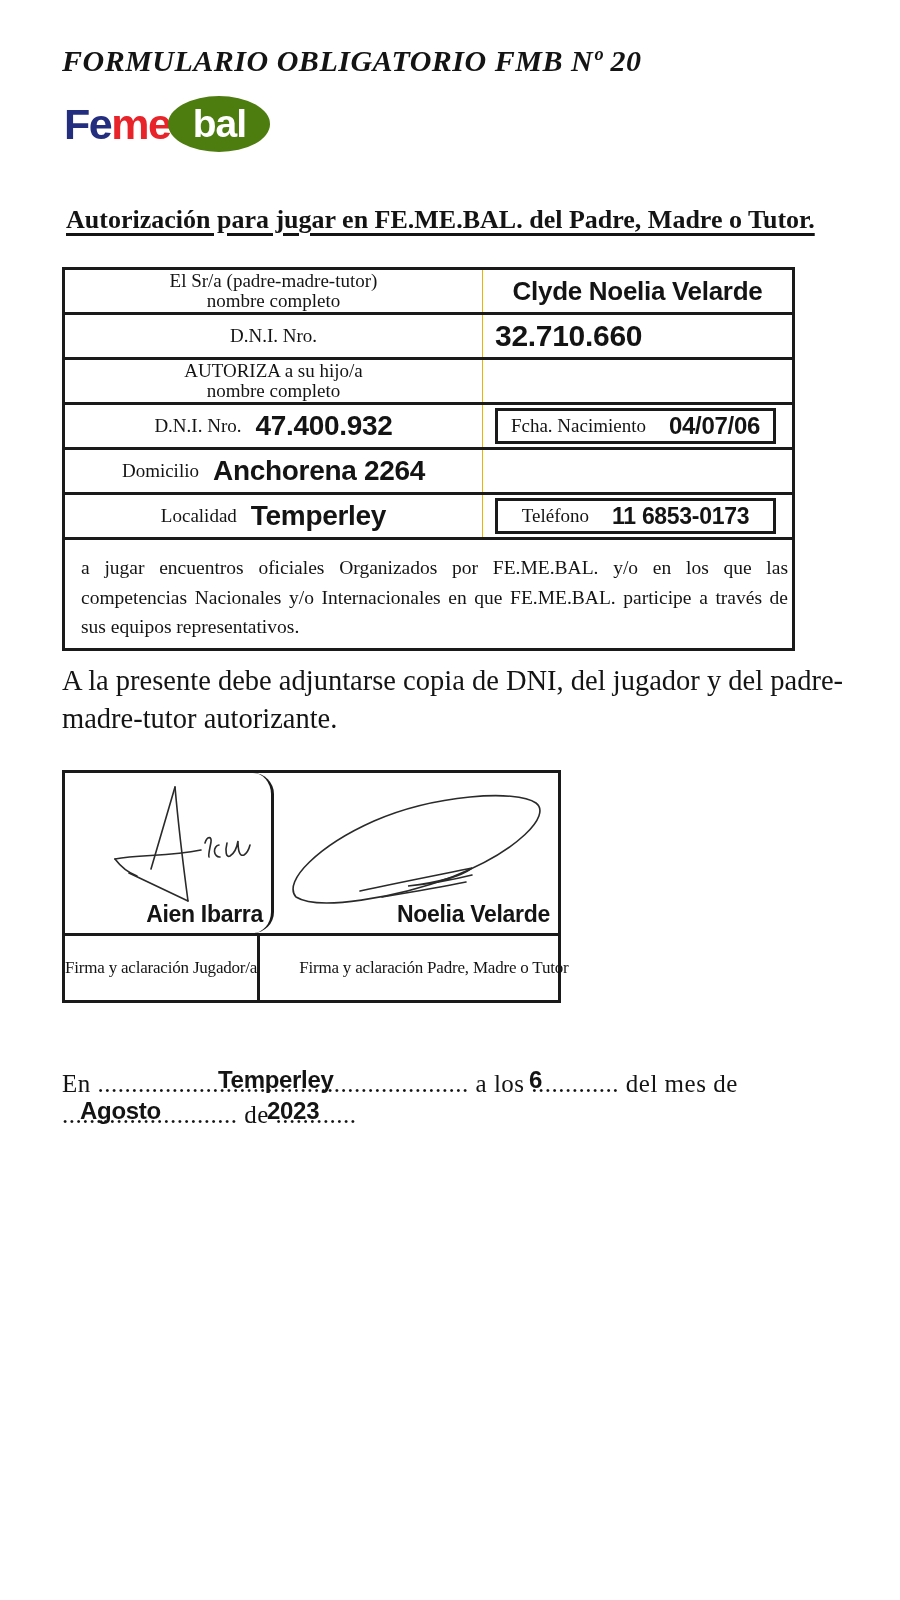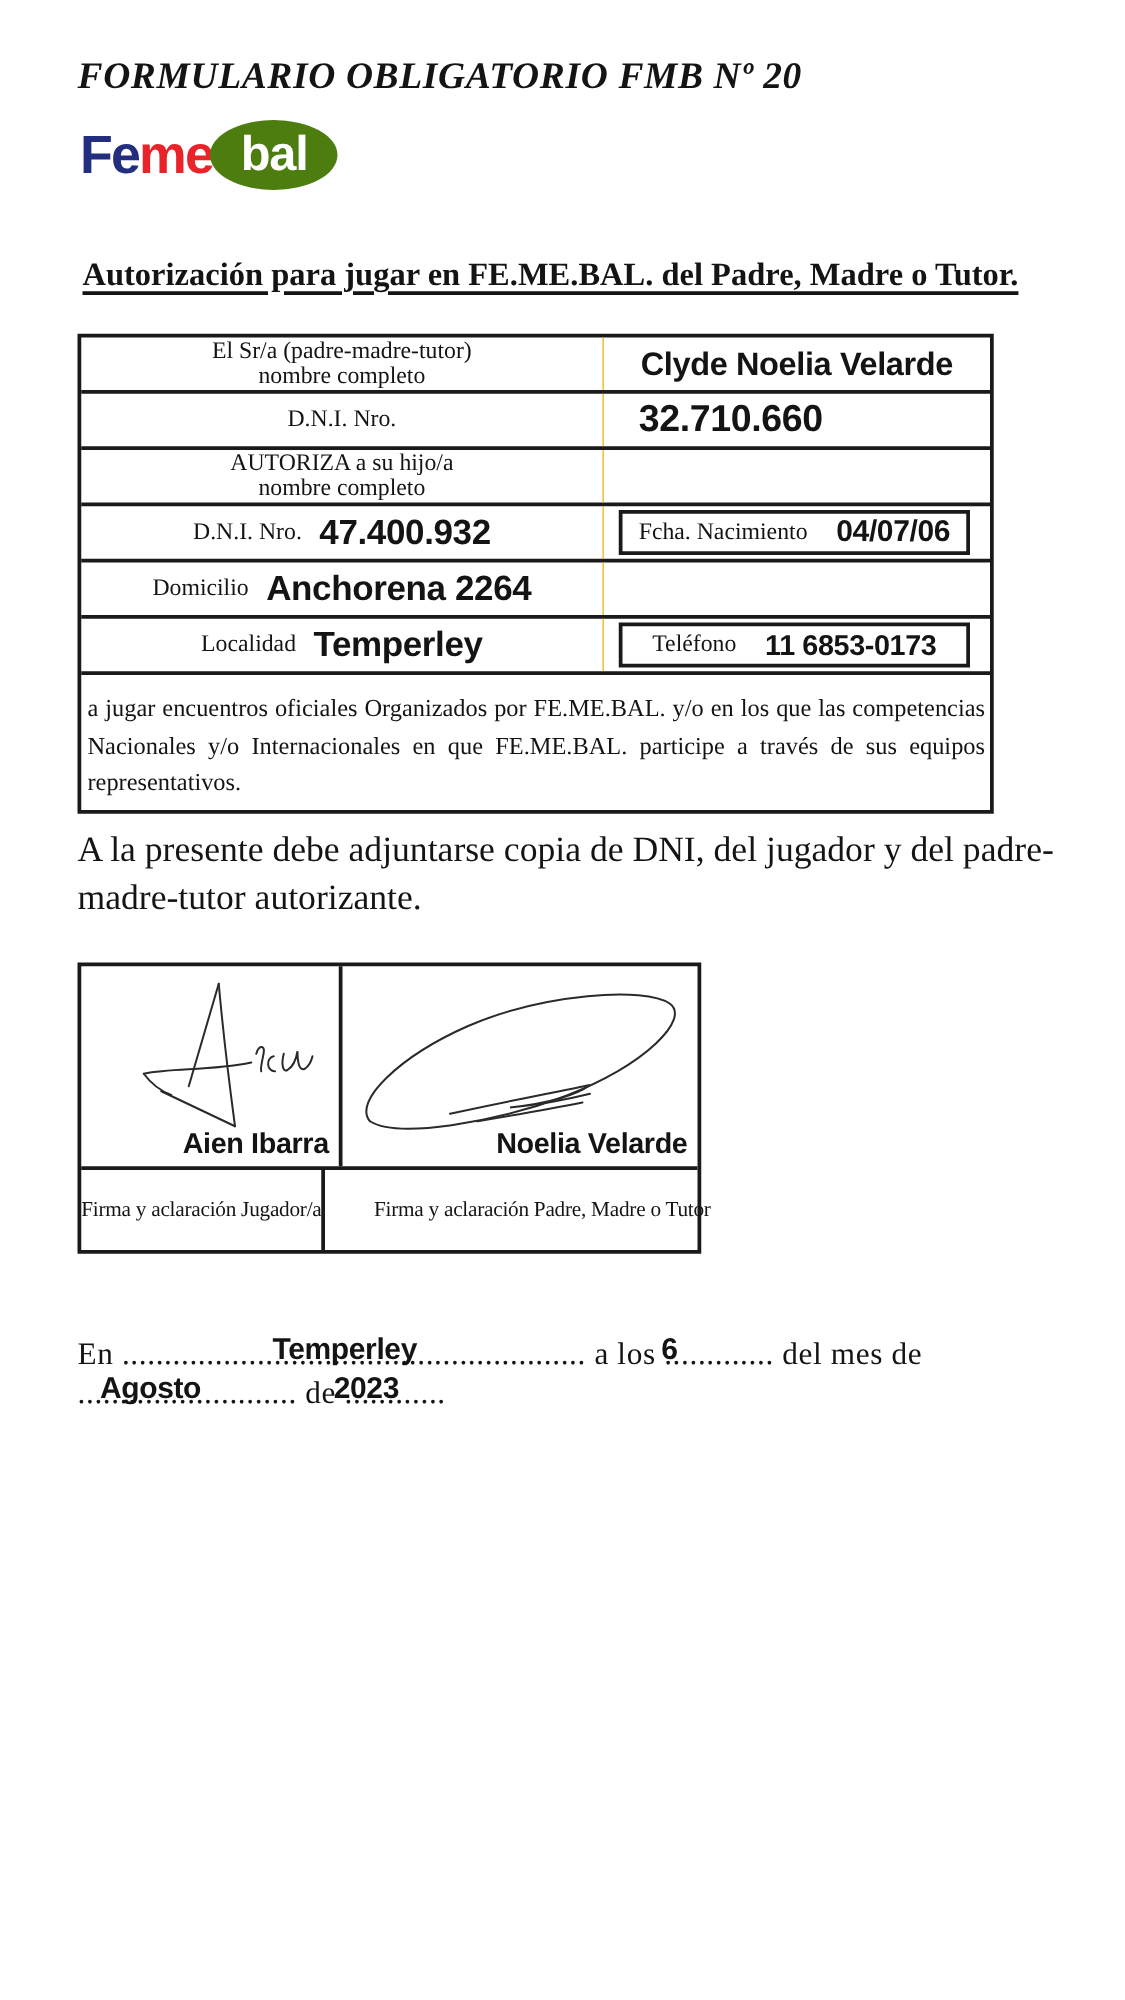--- a/index.html
+++ b/index.html
@@ -45,47 +45,47 @@
     font-size:19px;
   }
   .frow { display:flex; border-bottom:3px solid #1a1a1a; height:42px; }
   .fleft {
     width:417px; border-right:1px solid #eab308;
     display:flex; flex-direction:column; align-items:center; justify-content:center;
     line-height:20px; text-align:center;
   }
   .fleft.inline { flex-direction:row; gap:14px; align-items:center; }
   .fright { flex:1; display:flex; align-items:center; justify-content:center; }
-  .fright.leftpad { justify-content:flex-start; padding-left:28px; }
+  .fright.leftpad { justify-content:flex-start; padding-left:12px; }
   .val { font-family:"Liberation Sans", sans-serif; font-weight:700; letter-spacing:-0.3px; }
   .v26 { font-size:26px; }
   .v30 { font-size:30px; }
   .v28 { font-size:28px; }
   .v24 { font-size:24px; }
   .v23 { font-size:23px; }
   .innerbox {
     flex:1; align-self:stretch;
     margin:3px 16px 3px 12px;
     border:3px solid #1a1a1a;
     display:flex; align-items:center; justify-content:center; gap:23px;
     white-space:nowrap;
   }
   .ffooter {
-    padding:13px 4px 6px 5px;
+    padding:13px 4px 6px 16px;
     font-size:19.5px; line-height:29.5px;
     text-align:justify;
   }
 
   
   .note { left:62px; top:662px; width:790px; font-size:28.5px; line-height:38px; }
 
   
   .stable { left:62px; top:770px; width:493px; border:3px solid #1a1a1a; }
   .sigrow { display:flex; height:160px; border-bottom:3px solid #1a1a1a; }
-  .sig-left { width:206px; border-right:3px solid #1a1a1a; position:relative; }
+  .sig-left { width:206px; border-right:3px solid #1a1a1a; position:relative;border-radius:21px; }
   .sig-right { flex:1; position:relative; }
   .signame {
     position:absolute; right:8px; bottom:5px;
     font-family:"Liberation Sans", sans-serif; font-weight:700; font-size:23px;
     letter-spacing:-0.3px; white-space:nowrap;
   }
   .caprow { display:flex; height:64px; }
   .cap-left {
     width:206px; border-right:3px solid #1a1a1a;
     display:flex; align-items:center; justify-content:center;

